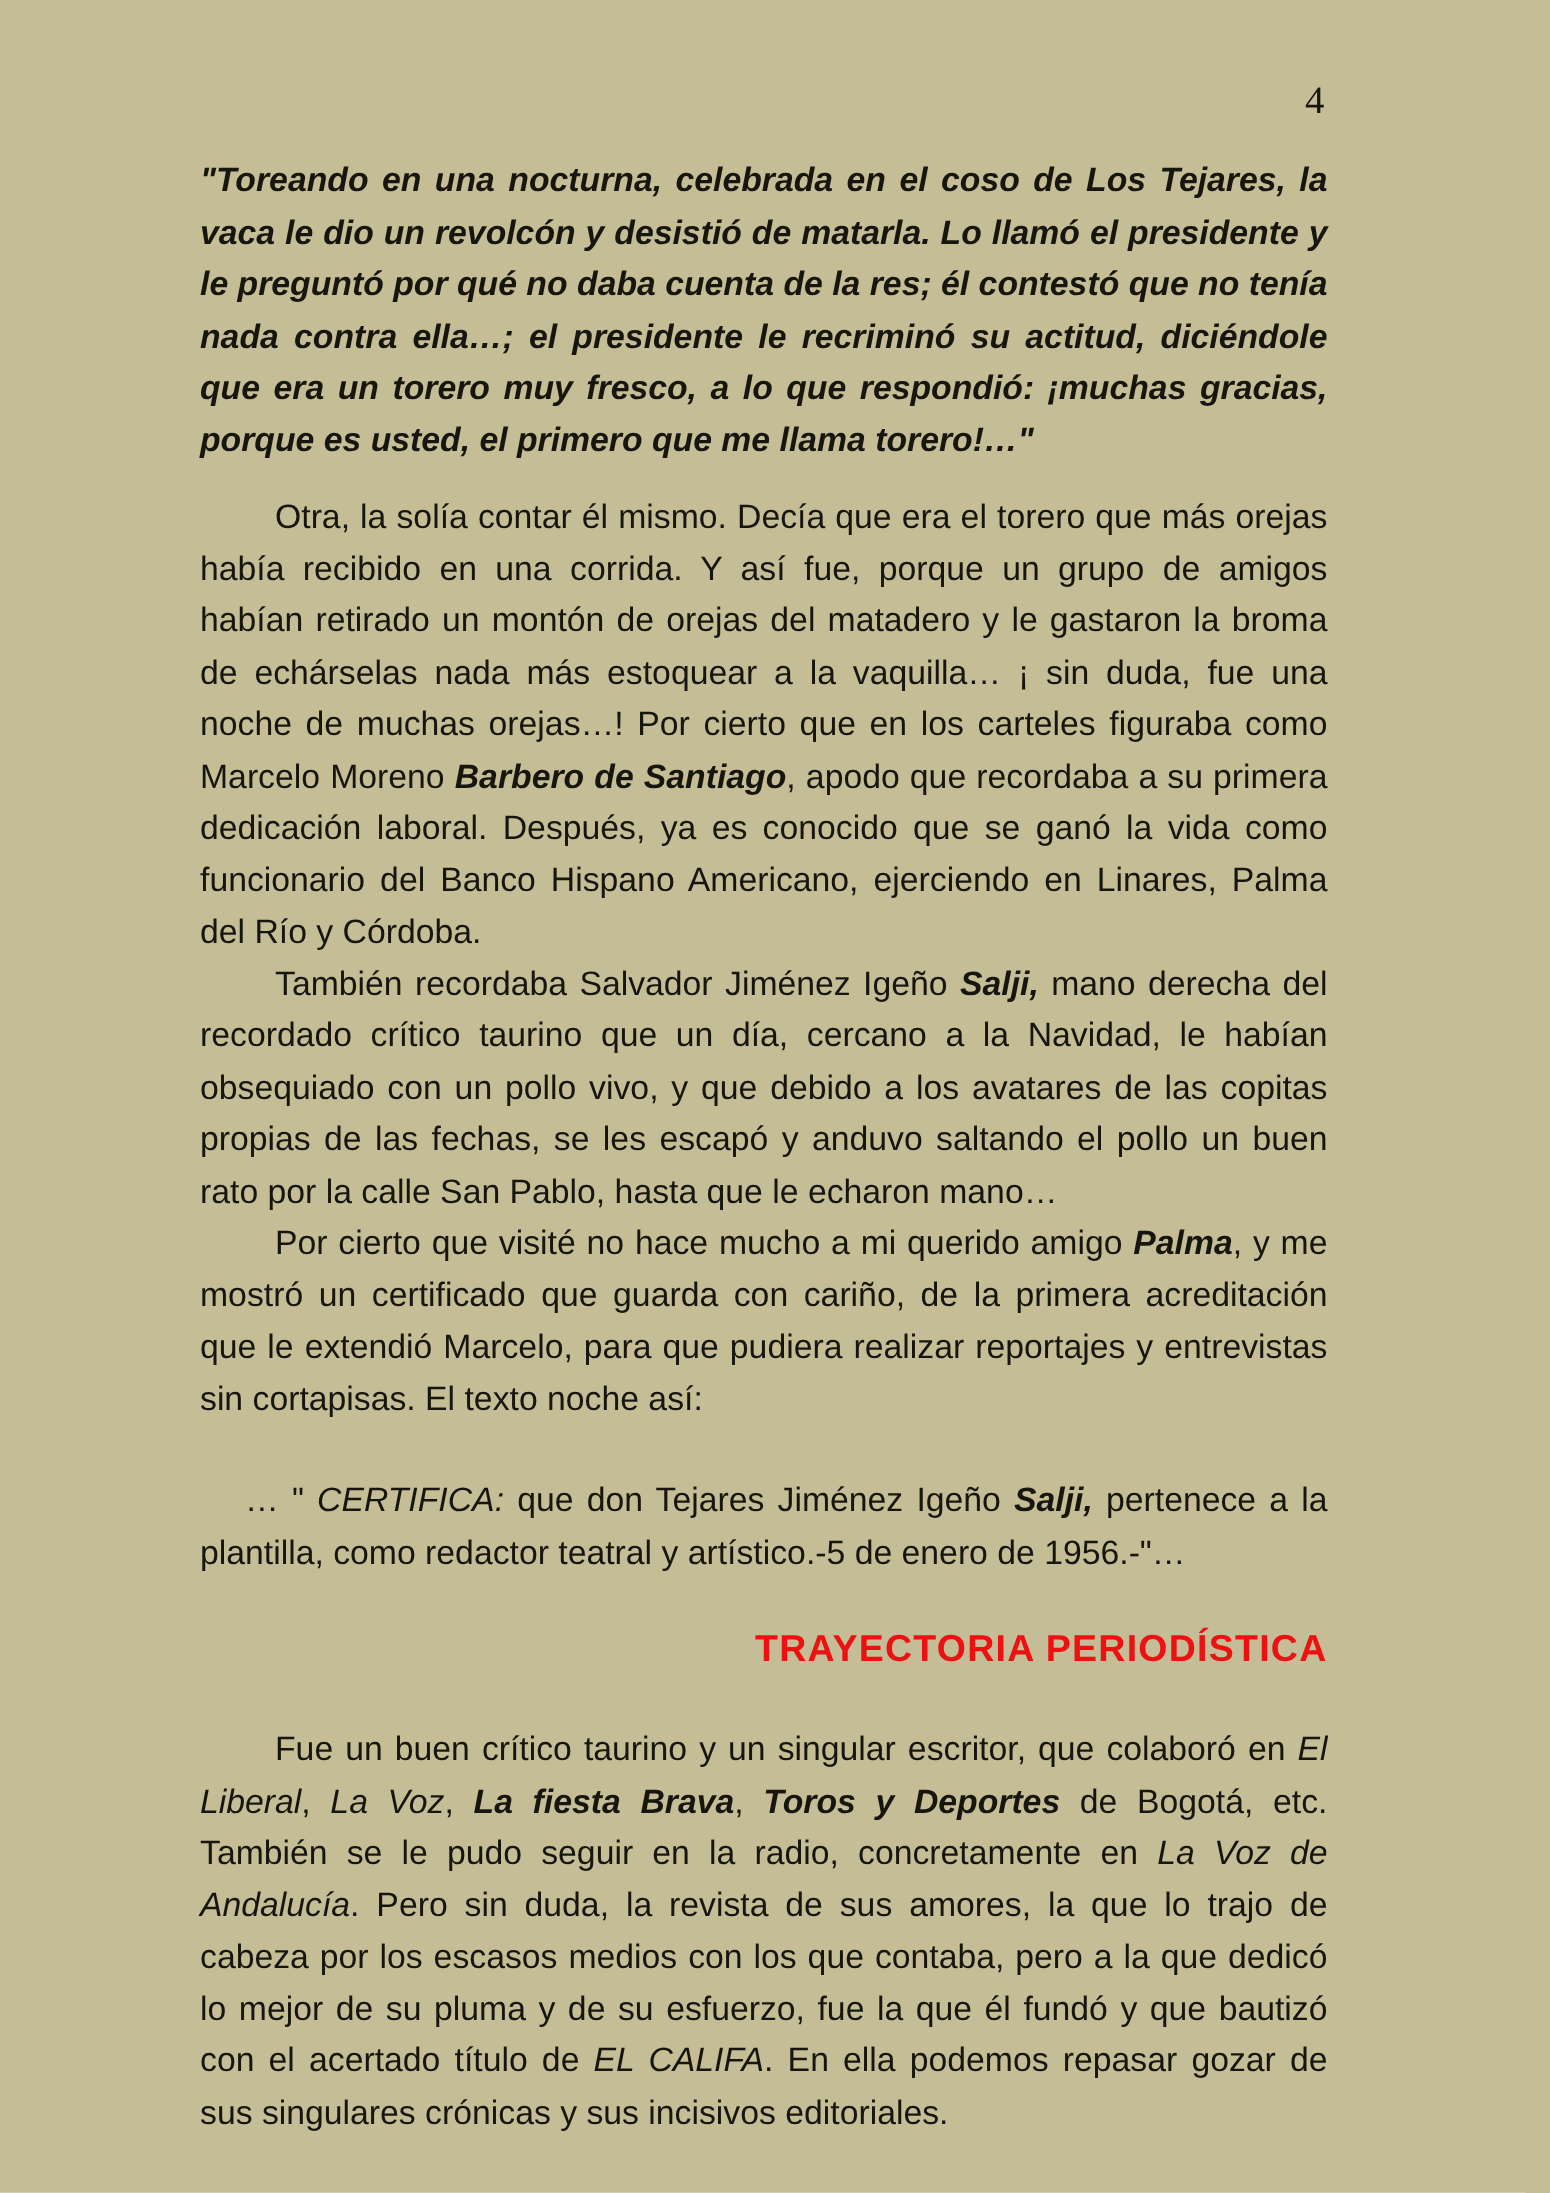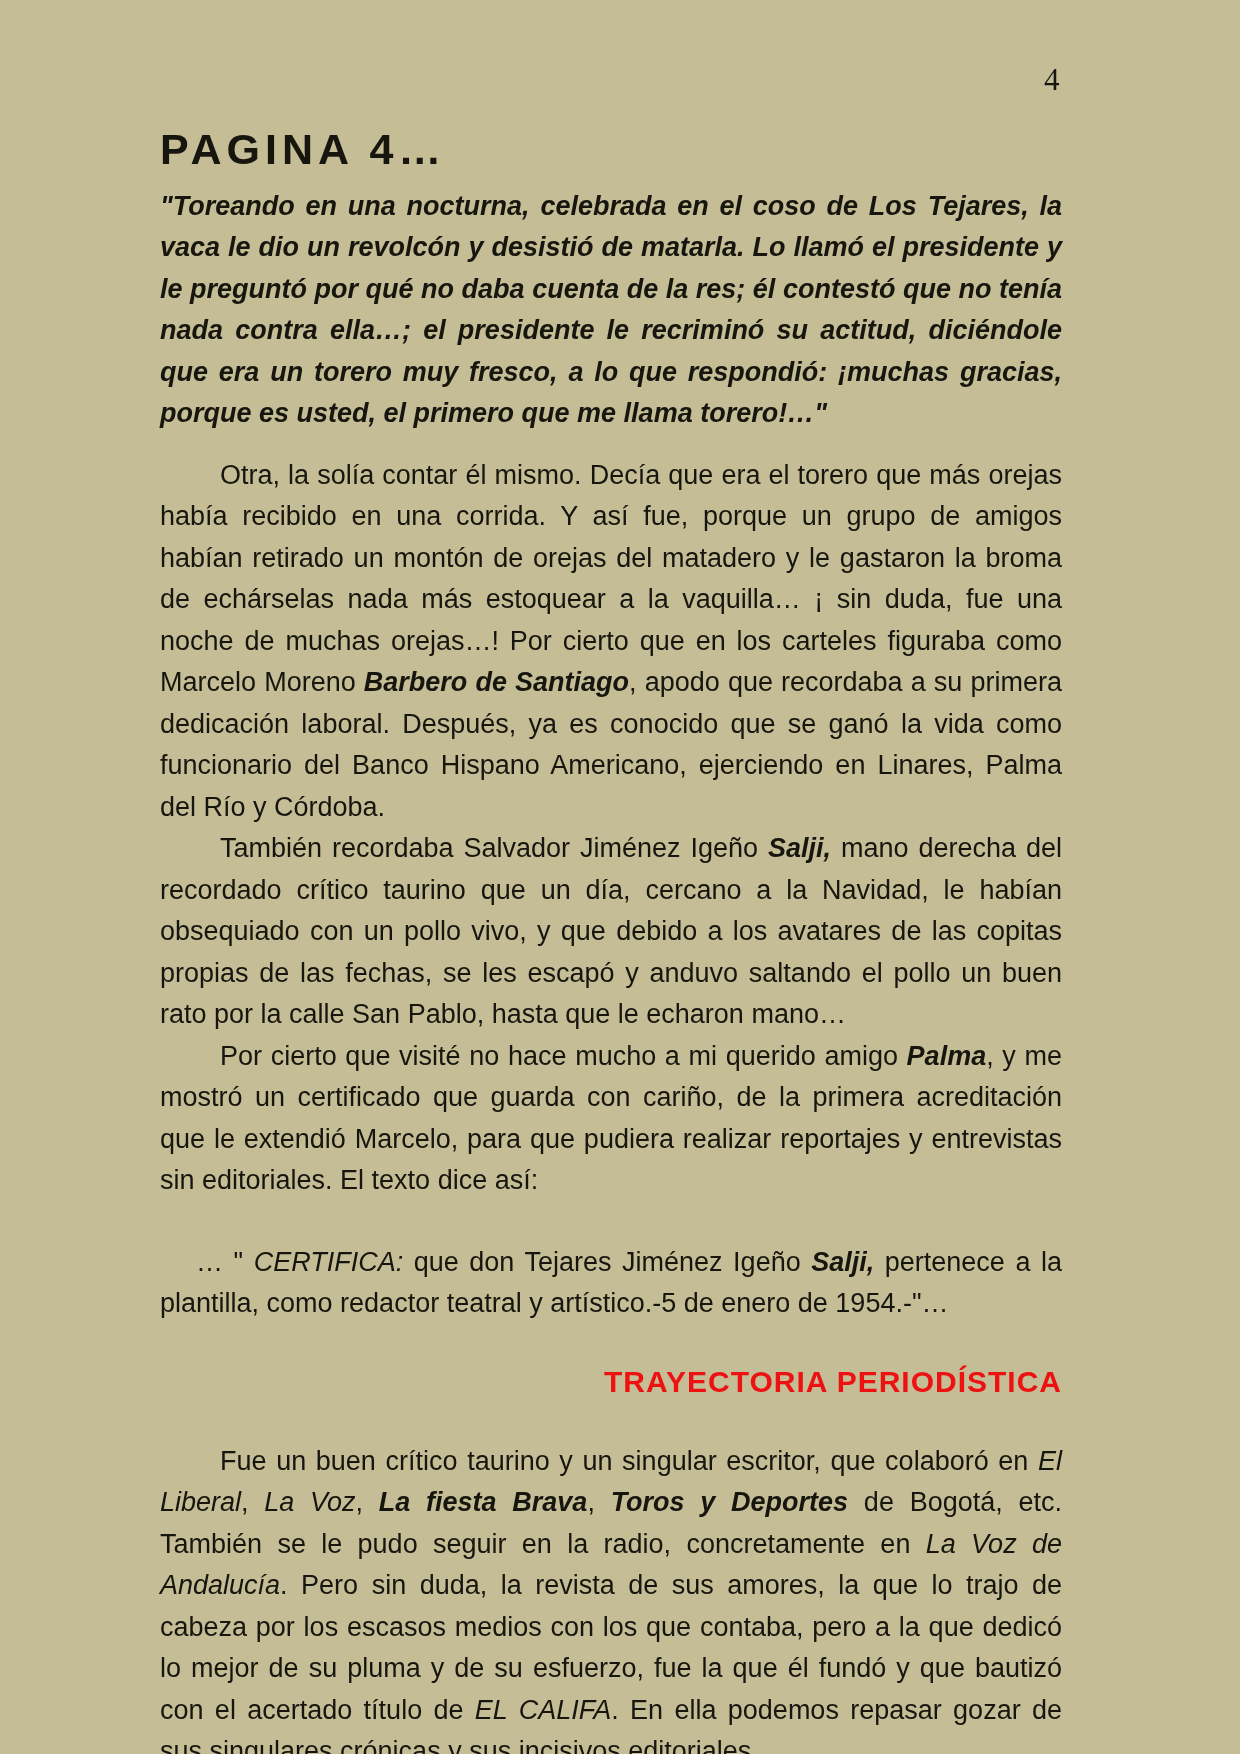--- a/index.html
+++ b/index.html
@@ -62,30 +62,29 @@
 </style>
 </head>
 <body>
 
 <div class="page">
 
   <div class="page-number">4</div>
 
   <main class="content">
 
-    <h1 class="title">PAGINA 4…</h1>
 
     <p class="quote">"Toreando en una nocturna, celebrada en el coso de Los Tejares, la vaca le dio un revolcón y desistió de matarla. Lo llamó el presidente y le preguntó por qué no daba cuenta de la res; él contestó que no tenía nada contra ella…; el presidente le recriminó su actitud, diciéndole que era un torero muy fresco, a lo que respondió: ¡muchas gracias, porque es usted, el primero que me llama torero!…"</p>
 
     <p class="indent gap-top"><span>Otra, la solía contar él mismo. Decía que era el torero que más orejas había recibido en una corrida. Y así fue, porque un grupo de amigos habían retirado un montón de orejas del matadero y le gastaron la broma de echárselas nada más estoquear a la vaquilla… ¡ sin duda, fue una noche de muchas orejas…! Por cierto que en los carteles figuraba como Marcelo Moreno </span><span class="bi">Barbero de Santiago</span><span>, apodo que recordaba a su primera dedicación laboral. Después, ya es conocido que se ganó la vida como funcionario del Banco Hispano Americano, ejerciendo en Linares, Palma del Río y Córdoba.</span></p>
 
     <p class="indent"><span>También recordaba Salvador Jiménez Igeño </span><span class="bi">Salji,</span><span> mano derecha del recordado crítico taurino que un día, cercano a la Navidad, le habían obsequiado con un pollo vivo, y que debido a los avatares de las copitas propias de las fechas, se les escapó y anduvo saltando el pollo un buen rato por la calle San Pablo, hasta que le echaron mano…</span></p>
 
-    <p class="indent"><span>Por cierto que visité no hace mucho a mi querido amigo </span><span class="bi">Palma</span><span>, y me mostró un certificado que guarda con cariño, de la primera acreditación que le extendió Marcelo, para que pudiera realizar reportajes y entrevistas sin editoriales. El texto dice así:</span></p>
+    <p class="indent"><span>Por cierto que visité no hace mucho a mi querido amigo </span><span class="bi">Palma</span><span>, y me mostró un certificado que guarda con cariño, de la primera acreditación que le extendió Marcelo, para que pudiera realizar reportajes y entrevistas sin cortapisas. El texto noche así:</span></p>
 
-    <p class="indent-sm gap-top-sm"><span>… " </span><span class="i">CERTIFICA:</span><span> que don Tejares Jiménez Igeño </span><span class="bi">Salji,</span><span> pertenece a la plantilla, como redactor teatral y artístico.-5 de enero de 1954.-"…</span></p>
+    <p class="indent-sm gap-top-sm"><span>… " </span><span class="i">CERTIFICA:</span><span> que don Tejares Jiménez Igeño </span><span class="bi">Salji,</span><span> pertenece a la plantilla, como redactor teatral y artístico.-5 de enero de 1956.-"…</span></p>
 
     <h2 class="section-heading">TRAYECTORIA PERIODÍSTICA</h2>
 
     <p class="indent"><span>Fue un buen crítico taurino y un singular escritor, que colaboró en </span><span class="i">El Liberal</span><span>, </span><span class="i">La Voz</span><span>, </span><span class="bi">La fiesta Brava</span><span>, </span><span class="bi">Toros y Deportes</span><span> de Bogotá, etc. También se le pudo seguir en la radio, concretamente en </span><span class="i">La Voz de Andalucía</span><span>. Pero sin duda, la revista de sus amores, la que lo trajo de cabeza por los escasos medios con los que contaba, pero a la que dedicó lo mejor de su pluma y de su esfuerzo, fue la que él fundó y que bautizó con el acertado título de </span><span class="i">EL CALIFA</span><span>. En ella podemos repasar gozar de sus singulares crónicas y sus incisivos editoriales.</span></p>
 
   </main>
 </div>
 
 </body></html>

